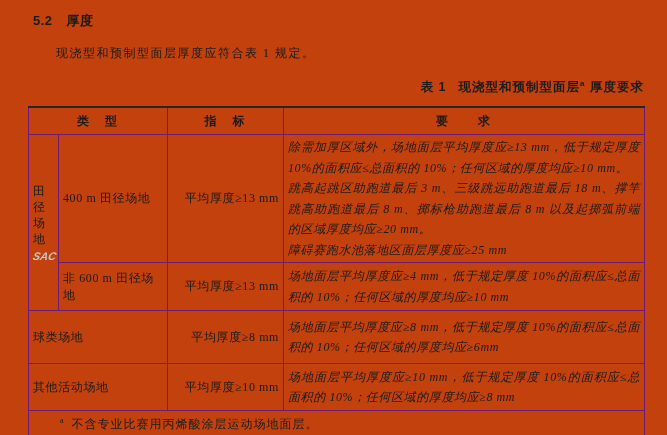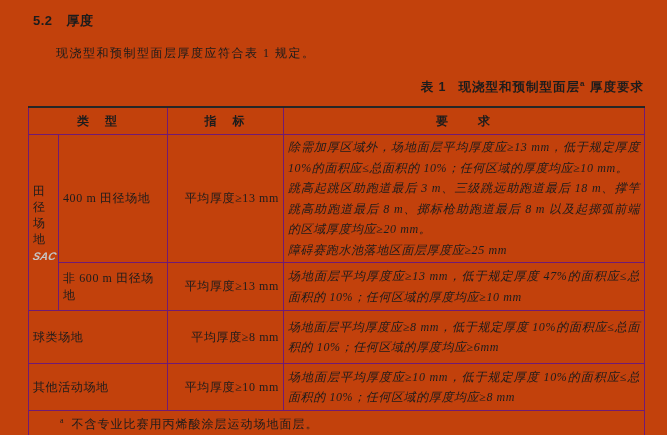--- a/index.html
+++ b/index.html
@@ -132,21 +132,21 @@
           <p>除需加厚区域外，场地面层平均厚度应≥13 mm，低于规定厚度10%的面积应≤总面积的 10%；任何区域的厚度均应≥10 mm。</p>
           <p>跳高起跳区助跑道最后 3 m、三级跳远助跑道最后 18 m、撑竿跳高助跑道最后 8 m、掷标枪助跑道最后 8 m 以及起掷弧前端的区域厚度均应≥20 mm。</p>
           <p>障碍赛跑水池落地区面层厚度应≥25 mm</p>
         </td>
       </tr>
 
       <tr class="row-2">
         <td class="type-cell">非 600 m 田径场地</td>
         <td class="ind-cell">平均厚度≥13 mm</td>
         <td class="req-cell">
-          <p>场地面层平均厚度应≥13 mm，低于规定厚度 47%的面积应≤总面积的 10%；任何区域的厚度均应≥10 mm</p>
+          <p>场地面层平均厚度应≥4 mm，低于规定厚度 10%的面积应≤总面积的 10%；任何区域的厚度均应≥10 mm</p>
         </td>
       </tr>
 
       <tr class="row-3">
         <td class="type-cell" colspan="2">球类场地</td>
         <td class="ind-cell">平均厚度≥8 mm</td>
         <td class="req-cell">
           <p>场地面层平均厚度应≥8 mm，低于规定厚度 10%的面积应≤总面积的 10%；任何区域的厚度均应≥6mm</p>
         </td>
       </tr>

